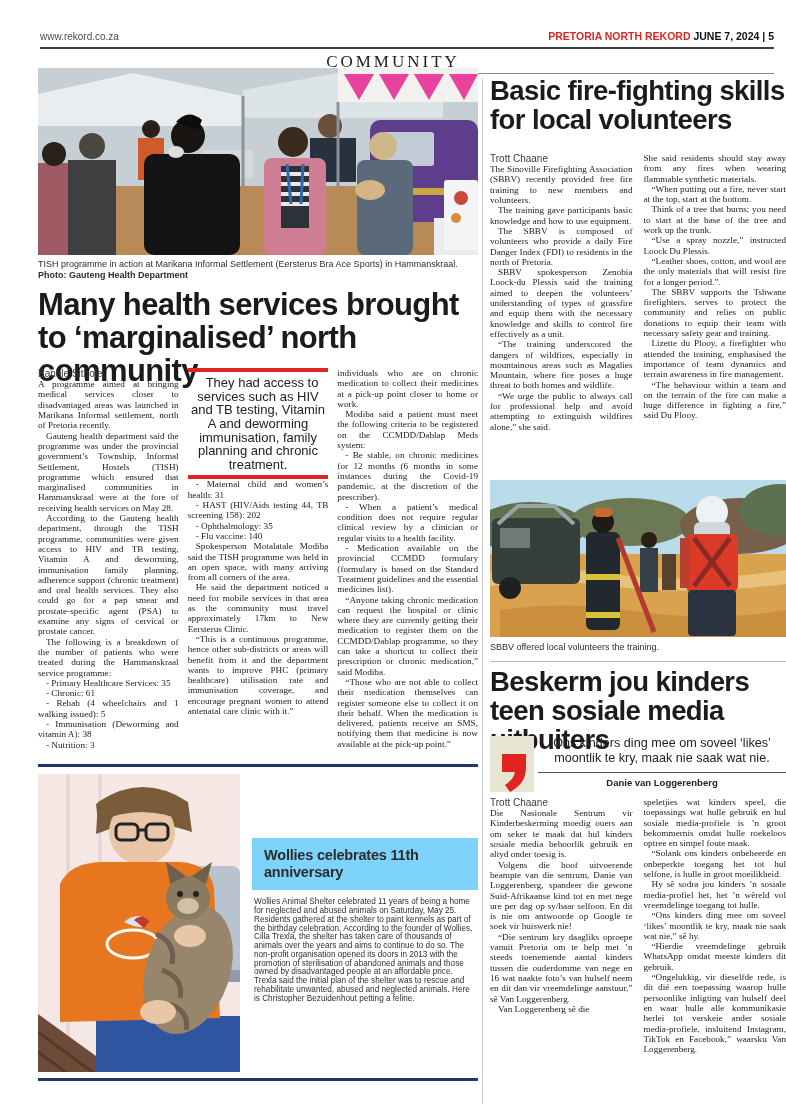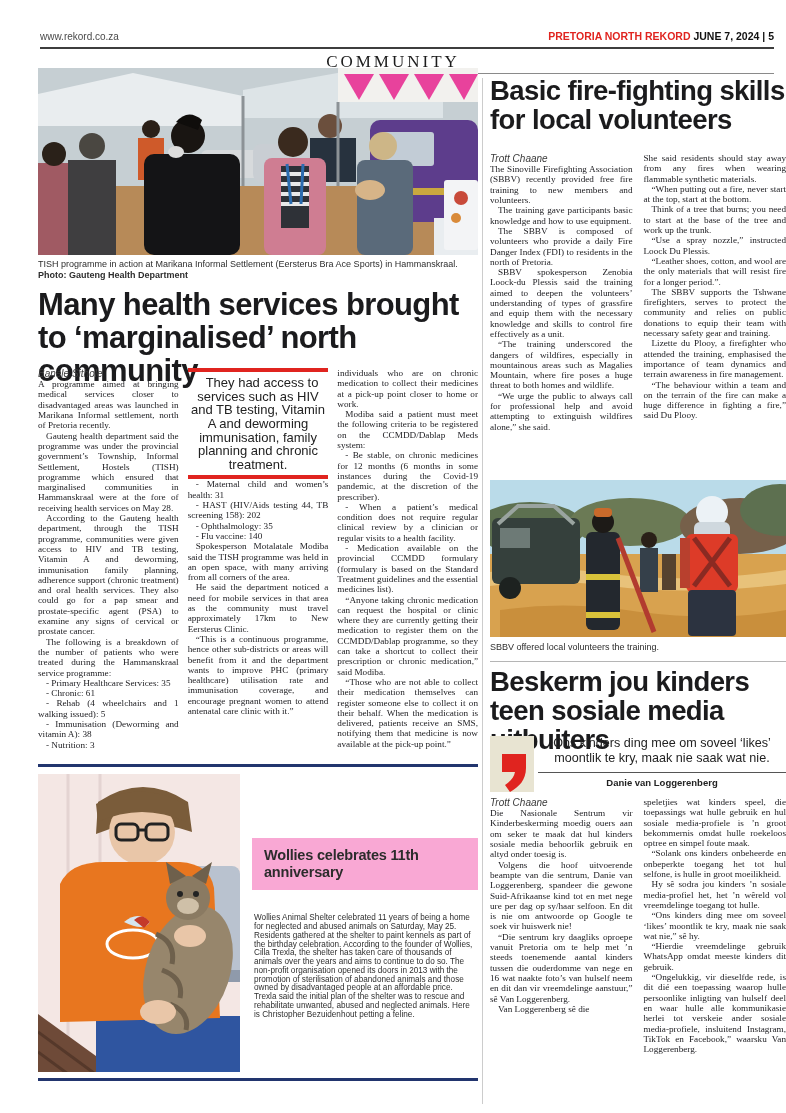--- a/index.html
+++ b/index.html
@@ -18,38 +18,38 @@
   .region-left  { position:absolute; left:38px; top:68px; width:440px; height:1015px; }
   .region-right { position:absolute; left:490px; top:75px; width:296px; height:901px; }
 
   figure { margin:0; }
   .photo1 { position:absolute; top:0; left:0; width:440px; height:187px; overflow:hidden; }
   .cap { font-size:9px; color:#2e2e2e; line-height:1.25; }
   .cap1 { position:absolute; top:191px; left:0; width:440px; }
   .cap1 .credit { display:block; font-weight:bold; }
   h1, h2 { margin:0; font-weight:bold; color:#1b1b1d; letter-spacing:-0.6px; }
   .health-headline { position:absolute; top:221px; left:0; width:440px; font-size:31px; line-height:1.06; }
-  .byline { font-family:"Liberation Sans", sans-serif; font-size:10px; color:#3a3a3a; margin:0 0 11px 0; text-indent:0 !important;font-style:italic; }
+  .byline { font-family:"Liberation Sans", sans-serif; font-size:10px; color:#3a3a3a; margin:0 0 11px 0; text-indent:0 !important; }
 
   .cols3 { position:absolute; top:300px; left:0; width:440px; height:392px; display:flex; gap:9px; overflow:hidden; }
   .cols2 { display:flex; gap:11px; overflow:hidden; }
   .col { flex:1; font-family:"Liberation Serif", serif; font-size:9.2px; line-height:1.12; color:#1c1c20; text-align:justify; }
   .col p { margin:0; text-indent:8px; }
   .col p.ni { text-indent:0; }
 
   .pullquote { border-top:4px solid #e0241f; border-bottom:4px solid #e0241f; font-family:"Liberation Sans", sans-serif; font-size:13px; line-height:1.05; text-align:center; color:#222; padding:4px 1px; margin-bottom:7px; text-indent:0; }
 
   .navyrule { position:absolute; left:0; width:440px; height:3px; background:#22356e; }
   .nr1 { top:696px; } .nr2 { top:1010px; }
 
   .photo3 { position:absolute; left:0; top:706px; width:202px; height:298px; overflow:hidden; }
 
   .wolliesbox { position:absolute; left:214px; top:770px; width:226px; }
-  .wollies-h { background:#f9a8d4; padding:9px 12px; font-size:14.5px; font-weight:bold; color:#2c2c2c; line-height:1.18; letter-spacing:-0.2px; }
-  .wollies-b { padding:24px 2px 0 2px; font-size:8.2px; line-height:1.07; color:#2f2f2f; }
+  .wollies-h { background:#7dd3fc; padding:9px 12px; font-size:14.5px; font-weight:bold; color:#2c2c2c; line-height:1.18; letter-spacing:-0.2px; }
+  .wollies-b { padding:8px 2px 0 2px; font-size:8.2px; line-height:1.07; color:#2f2f2f; }
 
   .fire-headline { position:absolute; top:2px; left:0; width:296px; font-size:27.5px; line-height:1.05; }
   .fire-cols { position:absolute; top:78px; left:0; width:296px; height:322px; }
   .photo2 { position:absolute; top:405px; left:0; width:296px; height:157px; overflow:hidden; }
   .cap2 { position:absolute; top:567px; left:0; width:296px; }
   .gdiv { position:absolute; top:586px; left:0; width:296px; height:1px; background:#b5b5b5; }
   .kind-headline { position:absolute; top:593px; left:0; width:296px; font-size:27.5px; line-height:1.05; }
   .quote-row { position:absolute; top:661px; left:0; width:296px; display:flex; gap:4px; }
   .qicon { width:44px; height:56px; background:#e8e4d2; display:flex; align-items:flex-end; justify-content:center; flex:none; }
   .qbody { flex:1; }

